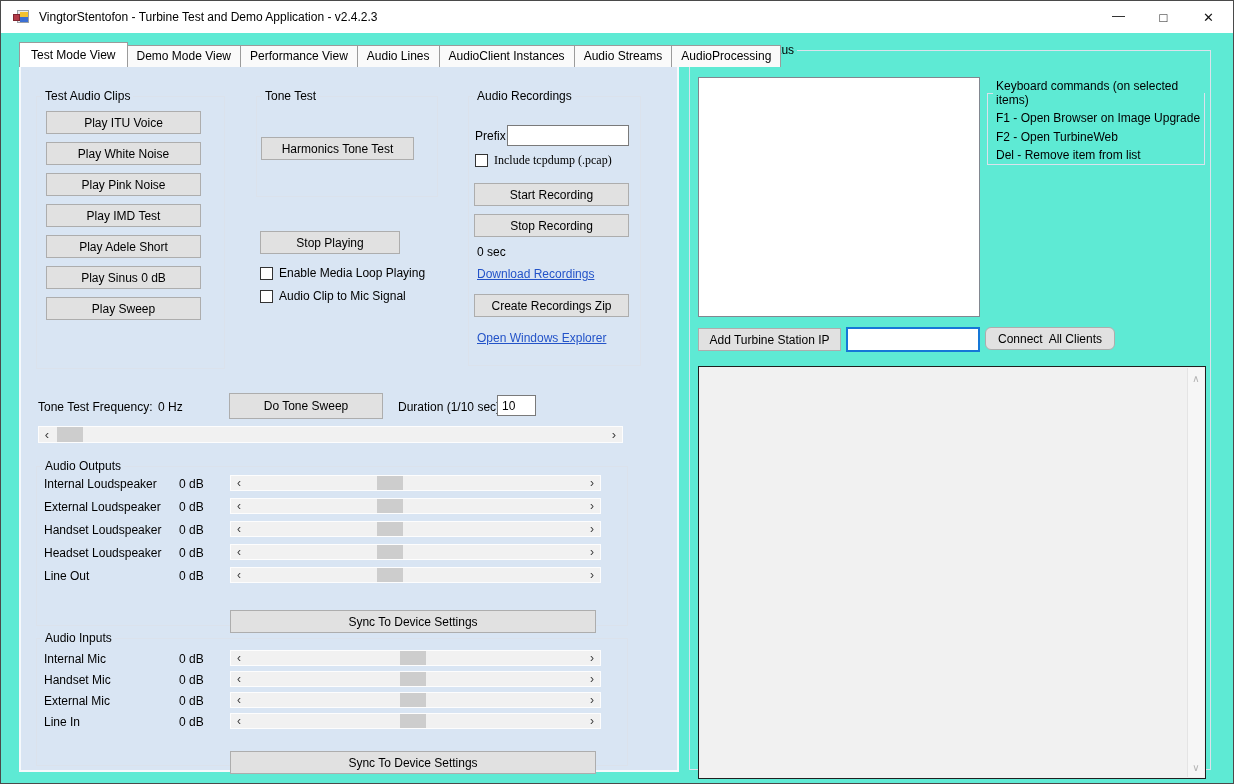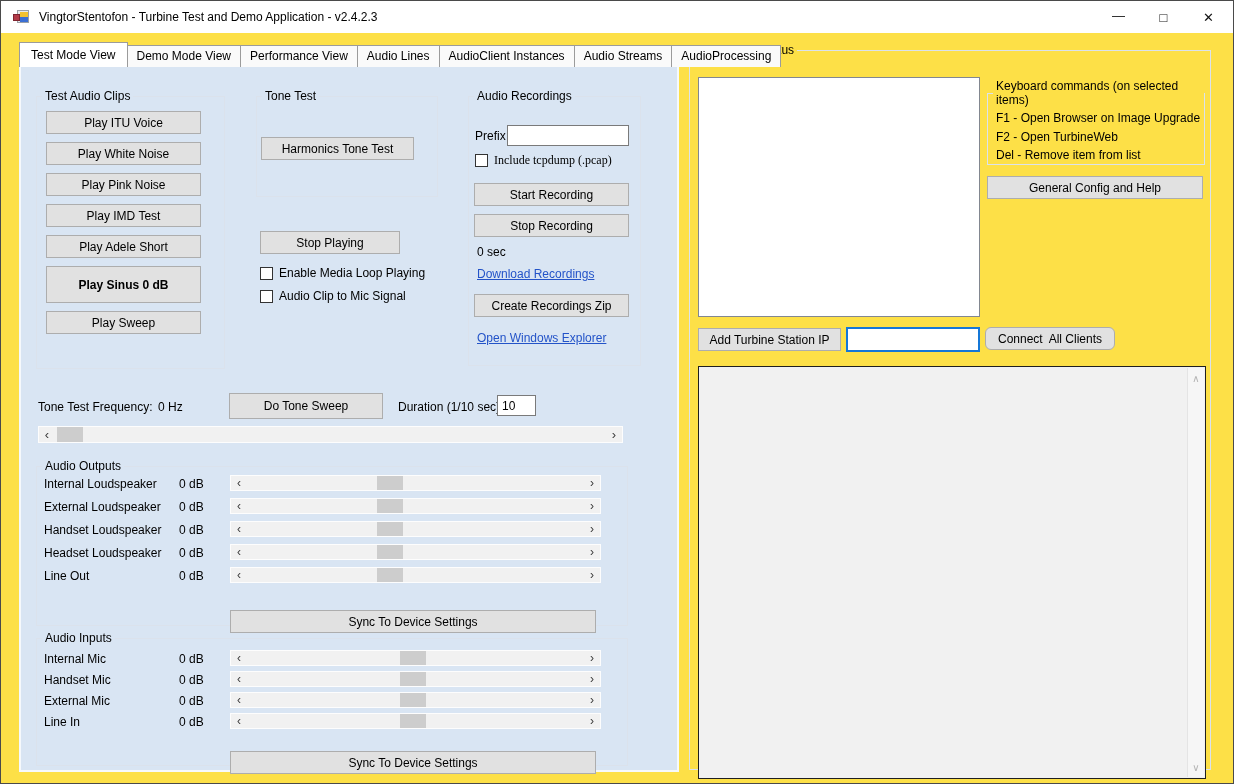--- a/index.html
+++ b/index.html
@@ -1,18 +1,18 @@
 <!DOCTYPE html>
 <html><head>
 <meta charset="utf-8">
 <style>
   * { margin:0; padding:0; box-sizing:border-box; }
   html,body { background:#9aa7b8; }
   body { font-family:"Liberation Sans", sans-serif; font-size:12px; color:#000; }
-  .window { position:relative; width:1234px; height:784px; background:#fde047; border:1px solid #4a4a4a; overflow:hidden; }
+  .window { position:relative; width:1234px; height:784px; background:#5eead4; border:1px solid #4a4a4a; overflow:hidden; }
 
   
   .titlebar { position:absolute; left:0; top:0; width:100%; height:32px; background:#ffffff; }
   .tb-icon { position:absolute; left:12px; top:8px; width:16px; height:16px; }
   .tb-icon .frame { position:absolute; left:4px; top:1px; width:12px; height:13px; border:1px solid #9aa0a6; background:#e8eaed; }
   .tb-icon .red { position:absolute; left:0; top:5px; width:7px; height:7px; background:#b23a48; border:1px solid #7e2430; }
   .tb-icon .yellow { position:absolute; left:7px; top:3px; width:8px; height:5px; background:#f2c230; }
   .tb-icon .blue { position:absolute; left:7px; top:8px; width:8px; height:5px; background:#3b6fd4; }
   .tb-title { position:absolute; left:38px; top:0; line-height:32px; font-size:12px; }
   .tb-btns { position:absolute; right:2px; top:1px; height:30px; display:flex; }
@@ -118,21 +118,21 @@
           <div class="btn" style="position:static; width:155px; height:23px; margin:8px 0 0 9px;">Play ITU Voice</div>
 
           <div class="btn" style="position:static; width:155px; height:23px; margin:8px 0 0 9px;">Play White Noise</div>
 
           <div class="btn" style="position:static; width:155px; height:23px; margin:8px 0 0 9px;">Play Pink Noise</div>
 
           <div class="btn" style="position:static; width:155px; height:23px; margin:8px 0 0 9px;">Play IMD Test</div>
 
           <div class="btn" style="position:static; width:155px; height:23px; margin:8px 0 0 9px;">Play Adele Short</div>
 
-          <div class="btn" style="position:static; width:155px; height:37px; margin:8px 3px 0 9px;font-weight:bold;">Play Sinus 0 dB</div>
+          <div class="btn" style="position:static; width:155px; height:23px; margin:8px 3px 0 9px;">Play Sinus 0 dB</div>
 
           <div class="btn" style="position:static; width:155px; height:23px; margin:8px 0 0 9px;">Play Sweep</div>
 
       </div>
     </fieldset>
 
     <fieldset class="gb" style="left:235px; top:22px; width:182px; height:108px;">
       <legend>Tone Test</legend>
       <div class="btn" style="left:4px; top:34px; width:153px; height:23px;">Harmonics Tone Test</div>
     </fieldset>
@@ -295,21 +295,20 @@
 
           <div class="kbd-item">F1 - Open Browser on Image Upgrade</div>
 
           <div class="kbd-item">F2 - Open TurbineWeb</div>
 
           <div class="kbd-item">Del - Remove item from list</div>
 
       </div>
     </fieldset>
 
-    <div class="btn" style="left:297px; top:119px; width:216px; height:23px;">General Config and Help</div>
 
     <div class="btn" style="left:8px; top:271px; width:143px; height:23px;">Add Turbine Station IP</div>
     <input class="tbox accent" style="left: 156px; top: 270px; width: 134px; height: 25px;" value="">
     <div class="btn" style="left:295px; top:270px; width:130px; height:23px;border-radius:6px;">Connect  All Clients</div>
 
     <div class="bigpanel" style="left:8px; top:309px; width:508px; height:413px;">
       <div class="vscroll">
         <div class="va up">∧</div>
         <div class="va dn">∨</div>
       </div>

